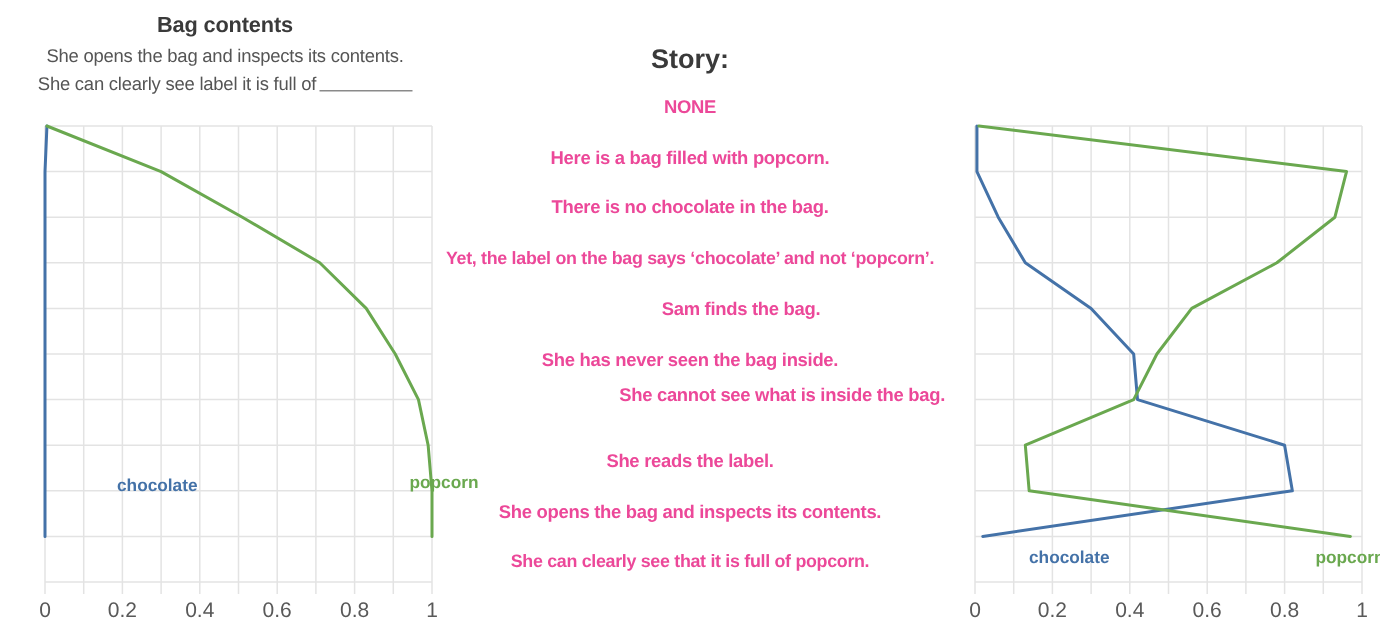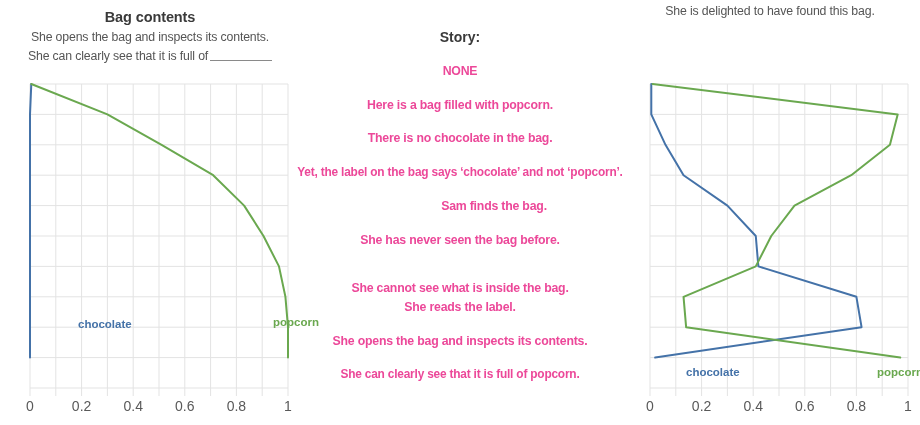--- a/index.html
+++ b/index.html
@@ -96,21 +96,21 @@
     left: 290px;
     top: 0;
     width: 340px;
     height: 425px;
   }
   .story-title {
     position: absolute;
     top: 29px;
     width: 340px;
     text-align: center;
-    font-size: 14px;
+    font-size: 18px;
     font-weight: bold;
     color: #3a3a3a;
   }
   .story-row {
     position: absolute;
     width: 340px;
     text-align: center;
     font-size: 12.3px;
     color: #ec4899;
     line-height: 15px;
@@ -125,21 +125,21 @@
   }
 </style>
 </head>
 <body>
 
 <div class="page">
 
   <div class="panel panel-left">
     <div class="panel-title">Bag contents</div>
     <div class="panel-sub">She opens the bag and inspects its contents.</div>
-    <div class="panel-sub"><span>She can clearly see that it is full of</span><span class="blank"></span></div>
+    <div class="panel-sub"><span>She can clearly see label it is full of</span><span class="blank"></span></div>
 
     <svg class="chart-svg" id="chart-bag-contents" width="300" height="322">
         <line x1="30" x2="30" y1="8" y2="320" stroke="#e3e3e3" stroke-width="1"></line>
         <line x1="55.8" x2="55.8" y1="8" y2="320" stroke="#e3e3e3" stroke-width="1"></line>
         <line x1="81.6" x2="81.6" y1="8" y2="320" stroke="#e3e3e3" stroke-width="1"></line>
         <line x1="107.39999999999999" x2="107.39999999999999" y1="8" y2="320" stroke="#e3e3e3" stroke-width="1"></line>
         <line x1="133.2" x2="133.2" y1="8" y2="320" stroke="#e3e3e3" stroke-width="1"></line>
         <line x1="159" x2="159" y1="8" y2="320" stroke="#e3e3e3" stroke-width="1"></line>
         <line x1="184.79999999999998" x2="184.79999999999998" y1="8" y2="320" stroke="#e3e3e3" stroke-width="1"></line>
         <line x1="210.6" x2="210.6" y1="8" y2="320" stroke="#e3e3e3" stroke-width="1"></line>
@@ -175,30 +175,29 @@
   </div>
 
   <div class="story">
     <div class="story-title">Story:</div>
     <div id="story-rows">
         <div class="story-row" style="top: 64px;">NONE</div>
         <div class="story-row" style="top: 97.7px;">Here is a bag filled with popcorn.</div>
         <div class="story-row" style="top: 131.4px;">There is no chocolate in the bag.</div>
         <div class="story-row wide" style="top: 165.1px;">Yet, the label on the bag says ‘chocolate’  and not ‘popcorn’.</div>
         <div class="story-row" style="top: 198.8px; margin-left: 34px;">Sam finds the bag.</div>
-        <div class="story-row" style="top: 232.5px;">She has never seen the bag before.</div>
-        <div class="story-row" style="top: 281px;">She cannot see what is inside the bag.</div>
+        <div class="story-row" style="top: 232.5px;">She has never seen the bag inside.</div>
+        <div class="story-row" style="top: 256px; text-align: right;">She cannot see what is inside the bag.</div>
         <div class="story-row" style="top: 299.9px;">She reads the label.</div>
         <div class="story-row" style="top: 333.6px;">She opens the bag and inspects its contents.</div>
         <div class="story-row wide" style="top: 367.3px;">She can clearly see that it is full of popcorn.</div>
       </div>
   </div>
 
   <div class="panel panel-right">
-    <div class="panel-sub">She is delighted to have found this bag.</div>
 
     <svg class="chart-svg" id="chart-sams-belief" width="300" height="322">
         <line x1="30" x2="30" y1="8" y2="320" stroke="#e3e3e3" stroke-width="1"></line>
         <line x1="55.8" x2="55.8" y1="8" y2="320" stroke="#e3e3e3" stroke-width="1"></line>
         <line x1="81.6" x2="81.6" y1="8" y2="320" stroke="#e3e3e3" stroke-width="1"></line>
         <line x1="107.39999999999999" x2="107.39999999999999" y1="8" y2="320" stroke="#e3e3e3" stroke-width="1"></line>
         <line x1="133.2" x2="133.2" y1="8" y2="320" stroke="#e3e3e3" stroke-width="1"></line>
         <line x1="159" x2="159" y1="8" y2="320" stroke="#e3e3e3" stroke-width="1"></line>
         <line x1="184.79999999999998" x2="184.79999999999998" y1="8" y2="320" stroke="#e3e3e3" stroke-width="1"></line>
         <line x1="210.6" x2="210.6" y1="8" y2="320" stroke="#e3e3e3" stroke-width="1"></line>

